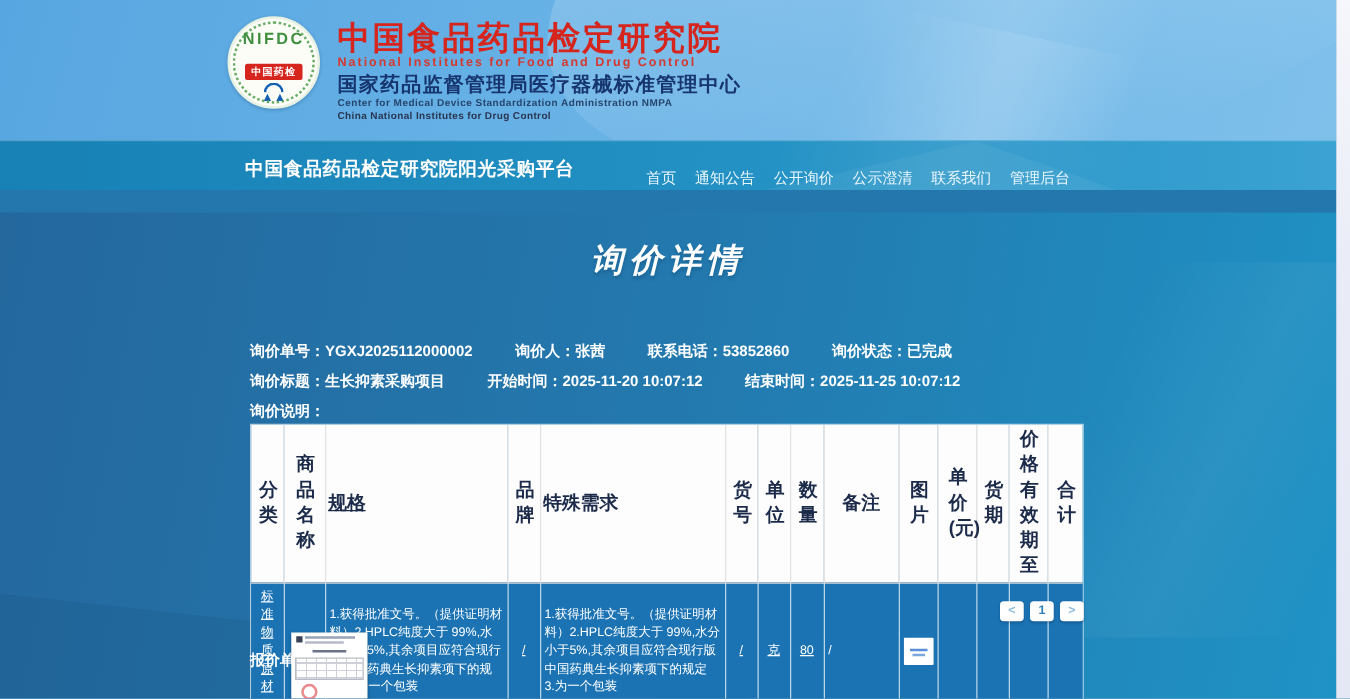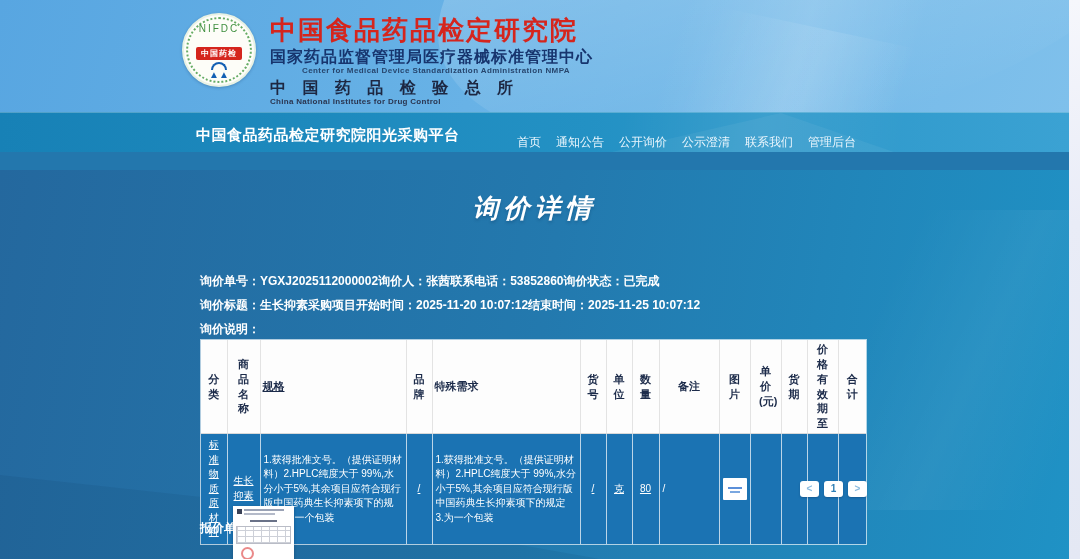--- a/index.html
+++ b/index.html
@@ -19,33 +19,33 @@
   .swoosh3 { position:absolute; left:560px; top:20px; width:420px; height:200px;
     background:linear-gradient(100deg,rgba(255,255,255,0) 30%,rgba(255,255,255,.1) 55%,rgba(255,255,255,0) 75%);
     transform:rotate(12deg); }
 
   
   .logo { position:absolute; left:182px; top:13px; width:74px; height:74px; border-radius:50%;
     background:#fdfdf8; border:2px solid #e8f2e4; box-shadow:0 1px 3px rgba(0,40,90,.25);
     display:flex; flex-direction:column; align-items:center; justify-content:flex-start; }
   .logo::before { content:""; position:absolute; inset:2px; border-radius:50%;
     border:2px dotted #4c9e4c; opacity:.85; }
-  .logo-arc { margin-top:8px; font-size:10px; font-weight:normal; color:#3f8f3f; letter-spacing:2px; }
+  .logo-arc { margin-top:8px; font-size:13px; font-weight:bold; color:#3f8f3f; letter-spacing:2px; }
   .logo-banner { margin-top:13px; background:#d5251d; color:#fff; font-size:8px; font-weight:bold;
     padding:1px 5px; border-radius:2px; letter-spacing:1px; }
   .logo-emblem { margin-top:2px; color:#1460b4; font-size:10px; line-height:9px; text-align:center; }
   .logo-emblem .arc { display:block; width:16px; height:8px; margin:0 auto;
     border:2px solid #1460b4; border-bottom:none; border-radius:10px 10px 0 0; }
 
   
   .org-block { position:absolute; left:270px; top:16px; width:560px; }
   .org-cn { font-size:26px; font-weight:bold; color:#d5251d; letter-spacing:2px; line-height:28px;}
   .org-en { font-size:10px; font-weight:bold; color:#d5382f; letter-spacing:1.6px; margin-top:1px; }
   .center-cn { font-size:16px; font-weight:bold; color:#17356e; letter-spacing:1px; margin-top:4px; line-height:17px;}
-  .center-en { font-size:8px; font-weight:bold; color:#27466e; letter-spacing:.4px; margin-top:1px;margin-left:32px;}
+  .center-en { font-size:8px; font-weight:bold; color:#27466e; letter-spacing:.4px; margin-top:1px;}
   .institute-cn { font-size:16px; font-weight:bold; color:#1d2742; letter-spacing:6px; margin-top:4px; line-height:17px;}
   .institute-en { font-size:8px; font-weight:bold; color:#2a3550; letter-spacing:.3px; margin-top:1px;}
 
   
   .nav-band { position:absolute; left:0; top:112px; width:1069px; height:40px;
     background:linear-gradient(90deg,#1781b6 0%,#2391c4 55%,#3ba2d3 100%);
     border-top:1px solid rgba(255,255,255,.25); overflow:hidden; }
   .nav-band::before { content:""; position:absolute; right:0; top:0; width:560px; height:58px;
     background:linear-gradient(100deg,rgba(255,255,255,0) 20%,rgba(255,255,255,.08) 45%,rgba(255,255,255,0) 70%); }
   .nav-facet { position:absolute; right:120px; top:0; width:420px; height:58px;
@@ -63,29 +63,29 @@
   .main-facet1 { position:absolute; left:0; bottom:0; width:600px; height:120px;
     clip-path:polygon(0 30%, 55% 60%, 100% 100%, 0 100%); background:rgba(0,25,60,.07); }
   .main-facet2 { position:absolute; right:0; top:40px; width:500px; height:300px;
     background:linear-gradient(115deg,rgba(255,255,255,0) 55%,rgba(255,255,255,.05) 75%,rgba(255,255,255,0) 95%); }
 
   .page-title { position:absolute; left:0; top:21px; width:100%; text-align:center;
     font-size:26px; font-weight:bold; font-style:italic; color:#fff; letter-spacing:5px;
     text-shadow:0 2px 3px rgba(0,40,80,.25); }
 
   .details { position:absolute; left:200px; top:104px; width:690px; color:#fff; }
-  .detail-row { display:flex; margin-bottom:10px; font-size:12px; line-height:14px; white-space:nowrap; }
+  .detail-row { display:flex; gap:34px; margin-bottom:10px; font-size:12px; line-height:14px; white-space:nowrap; }
   .detail-row b { font-weight:bold; }
   .detail-row .val { font-weight:bold; }
 
   
   .table-wrap { position:absolute; left:200px; top:169px; width:667px;
     border:1px solid rgba(255,255,255,.65); }
   table.x { width:665px; table-layout:fixed; border-collapse:collapse; }
-  table.x th { background:#fdfdfd; color:#1c2b4a; font-size:11px; font-weight:bold;
+  table.x th { background:#fdfdfd; color:#1c2b4a; font-size:15px; font-weight:bold;
     height:87px; vertical-align:middle; text-align:center; padding:2px 2px;
     border-right:1px solid #e3e3e3; border-bottom:1px solid #d9d9d9; line-height:1.35; }
   table.x th:last-child { border-right:none; }
   .vh { display:inline-block; max-width:13px; word-break:break-all; }
   table.x td { background:#1b73b3; color:#fff; font-size:10px; height:50px; vertical-align:middle;
     padding:4px 3px; border-right:1px solid rgba(255,255,255,.7); word-break:break-all; line-height:1.45; }
   table.x td:last-child { border-right:none; }
   td.c { text-align:center;text-decoration:underline; }
   td.l { text-align:left; }
   .thumb { width:24px; height:22px; background:#fff; border-radius:1px; margin:0 auto; cursor:pointer;
@@ -129,23 +129,23 @@
     <div class="swoosh3"></div>
 
     <div class="logo">
       <div class="logo-arc">NIFDC</div>
       <div class="logo-banner">中国药检</div>
       <div class="logo-emblem"><span class="arc"></span>▲▲</div>
     </div>
 
     <div class="org-block">
       <div class="org-cn">中国食品药品检定研究院</div>
+      <div class="org-en">National Institutes for Food and Drug Control</div>
       <div class="center-cn">国家药品监督管理局医疗器械标准管理中心</div>
       <div class="center-en">Center for Medical Device Standardization Administration NMPA</div>
-      <div class="institute-cn">中 国 药 品 检 验 总 所</div>
       <div class="institute-en">China National Institutes for Drug Control</div>
     </div>
   </div>
 
   <div class="nav-band">
     <div class="nav-facet"></div>
     <div class="platform-title">中国食品药品检定研究院阳光采购平台</div>
     <div class="nav-links">
       <a>首页</a>
       <a>通知公告</a>

